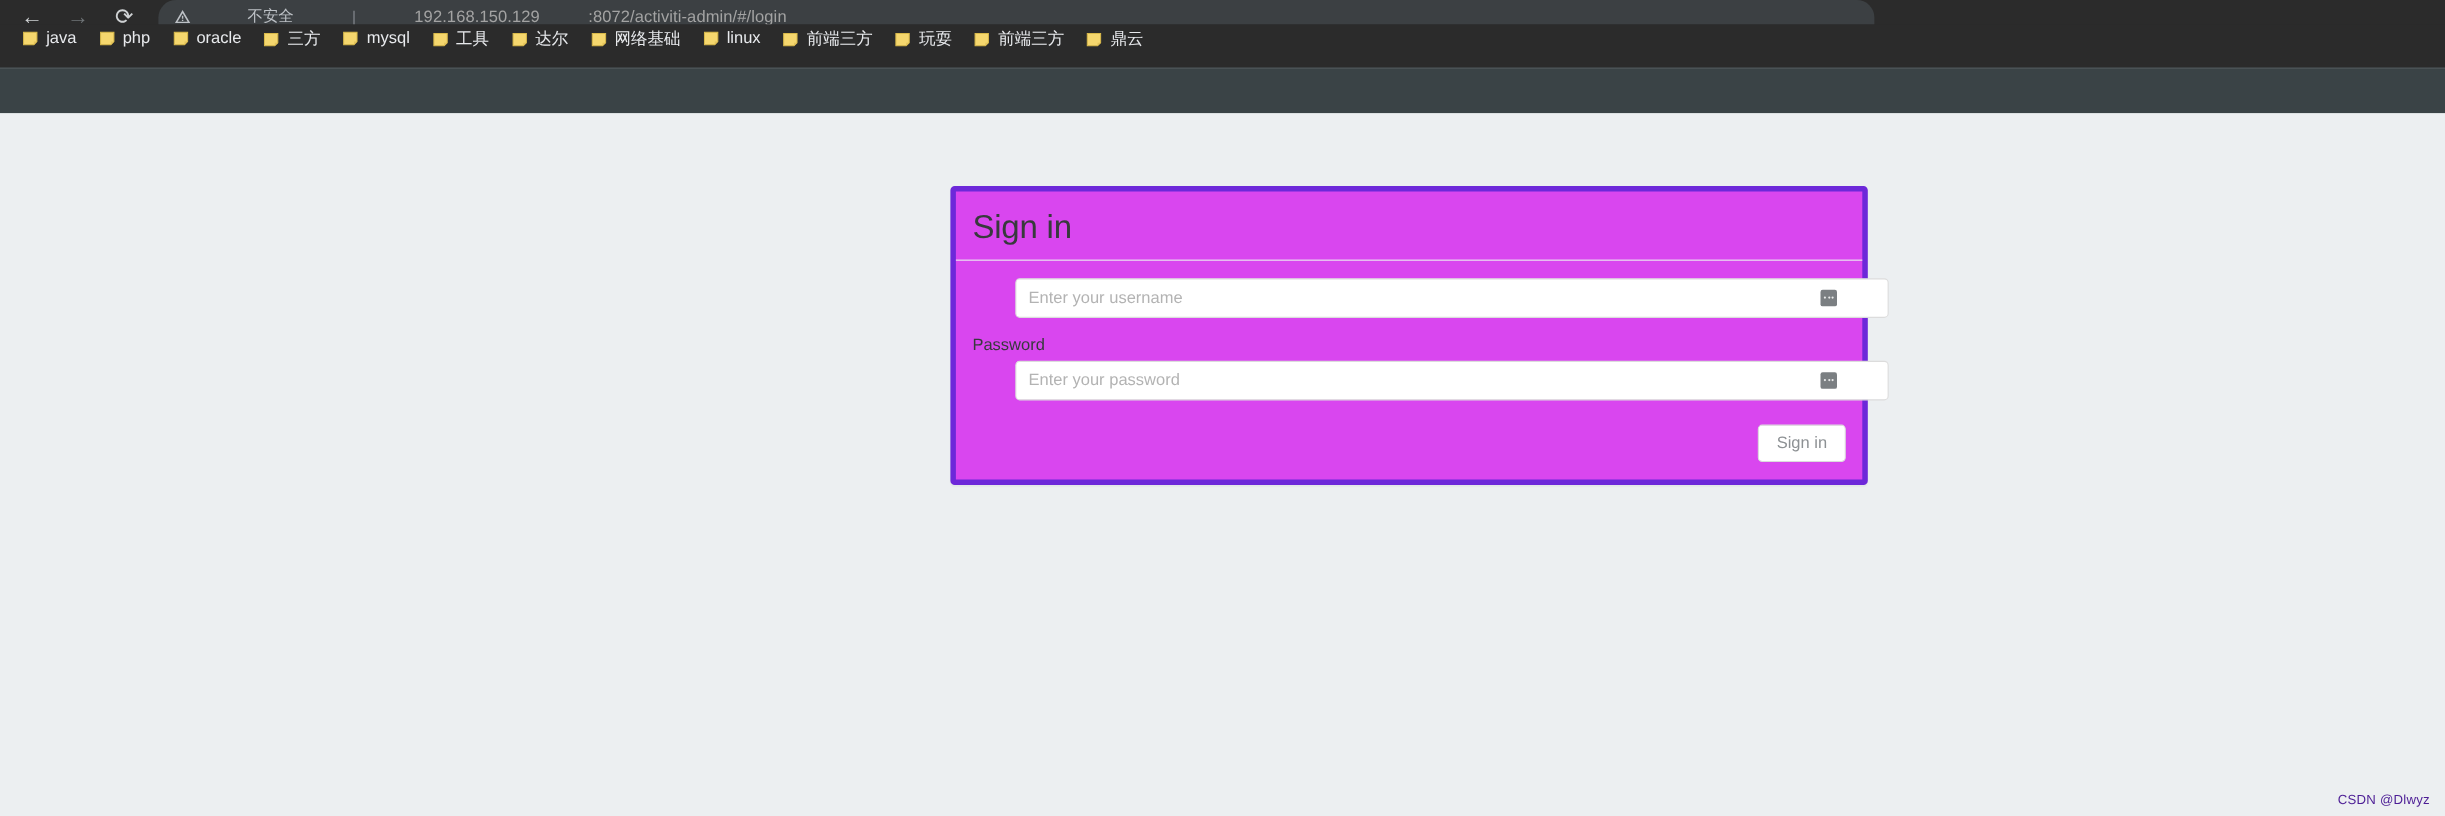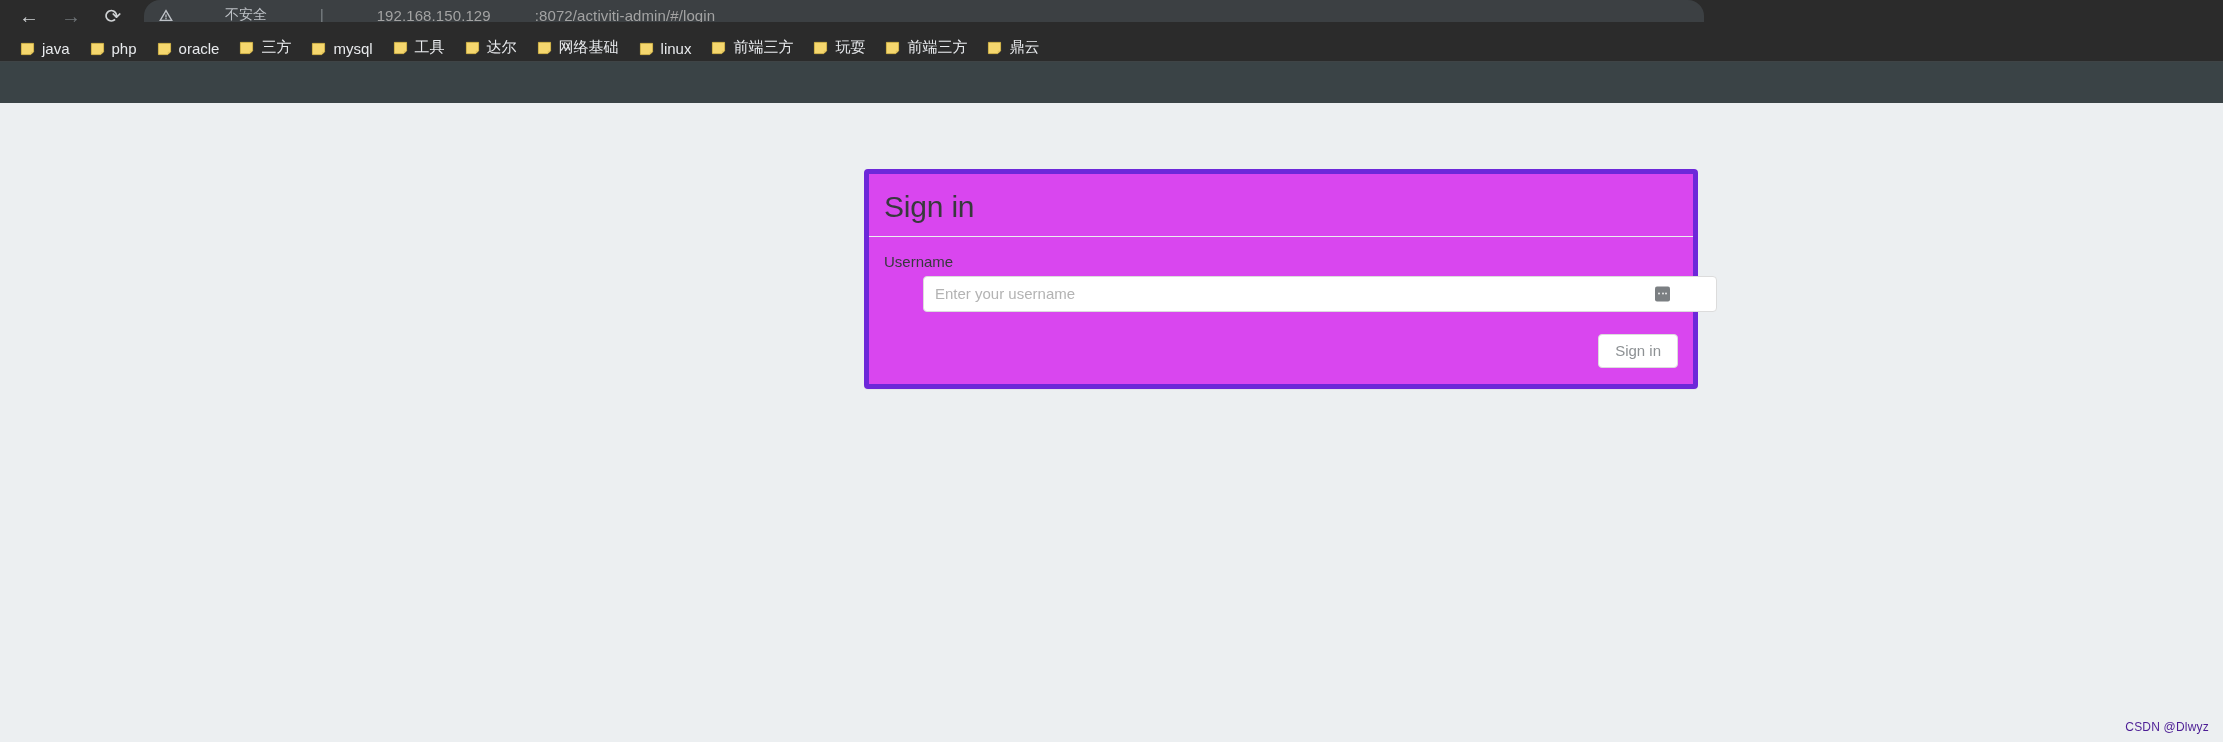--- a/index.html
+++ b/index.html
@@ -91,21 +91,21 @@
     font-size: 15px;
     white-space: nowrap;
     letter-spacing: .1px;
   }
 
   
   .bookmarks-bar {
     height: 40px;
     background: #2b2b2b;
     display: flex;
-    align-items: flex-end;
+    align-items: flex-start;
     padding: 0 12px;
     box-sizing: border-box;
     gap: 0;
     border-bottom: 1px solid #3f4446;
     overflow: hidden;
   }
   .bookmark {
     display: flex;
     align-items: center;
     gap: 7px;
@@ -359,31 +359,41 @@
 <div class="page">
 
   <div class="signin-card">
     <div class="card-title-wrap">
       <h1 class="card-title">Sign in</h1>
     </div>
 
     <div class="card-body">
 
       <div class="field-group">
-        <label class="field-label">Username</label>
         <div class="input-wrap">
           <input class="text-input" type="text" placeholder="Enter your username" style="">
           <span class="autofill-icon">
             <i></i>
               <i></i>
               <i></i>
           </span>
         </div>
       </div>
 
+      <div class="field-group">
+        <label class="field-label">Password</label>
+        <div class="input-wrap">
+          <input class="text-input" type="password" placeholder="Enter your password" style="">
+          <span class="autofill-icon">
+            <i></i>
+              <i></i>
+              <i></i>
+          </span>
+        </div>
+      </div>
 
       <div class="card-actions">
         <button class="signin-btn">Sign in</button>
       </div>
 
     </div>
   </div>
 
   <div class="watermark">CSDN @Dlwyz</div>
 </div>

